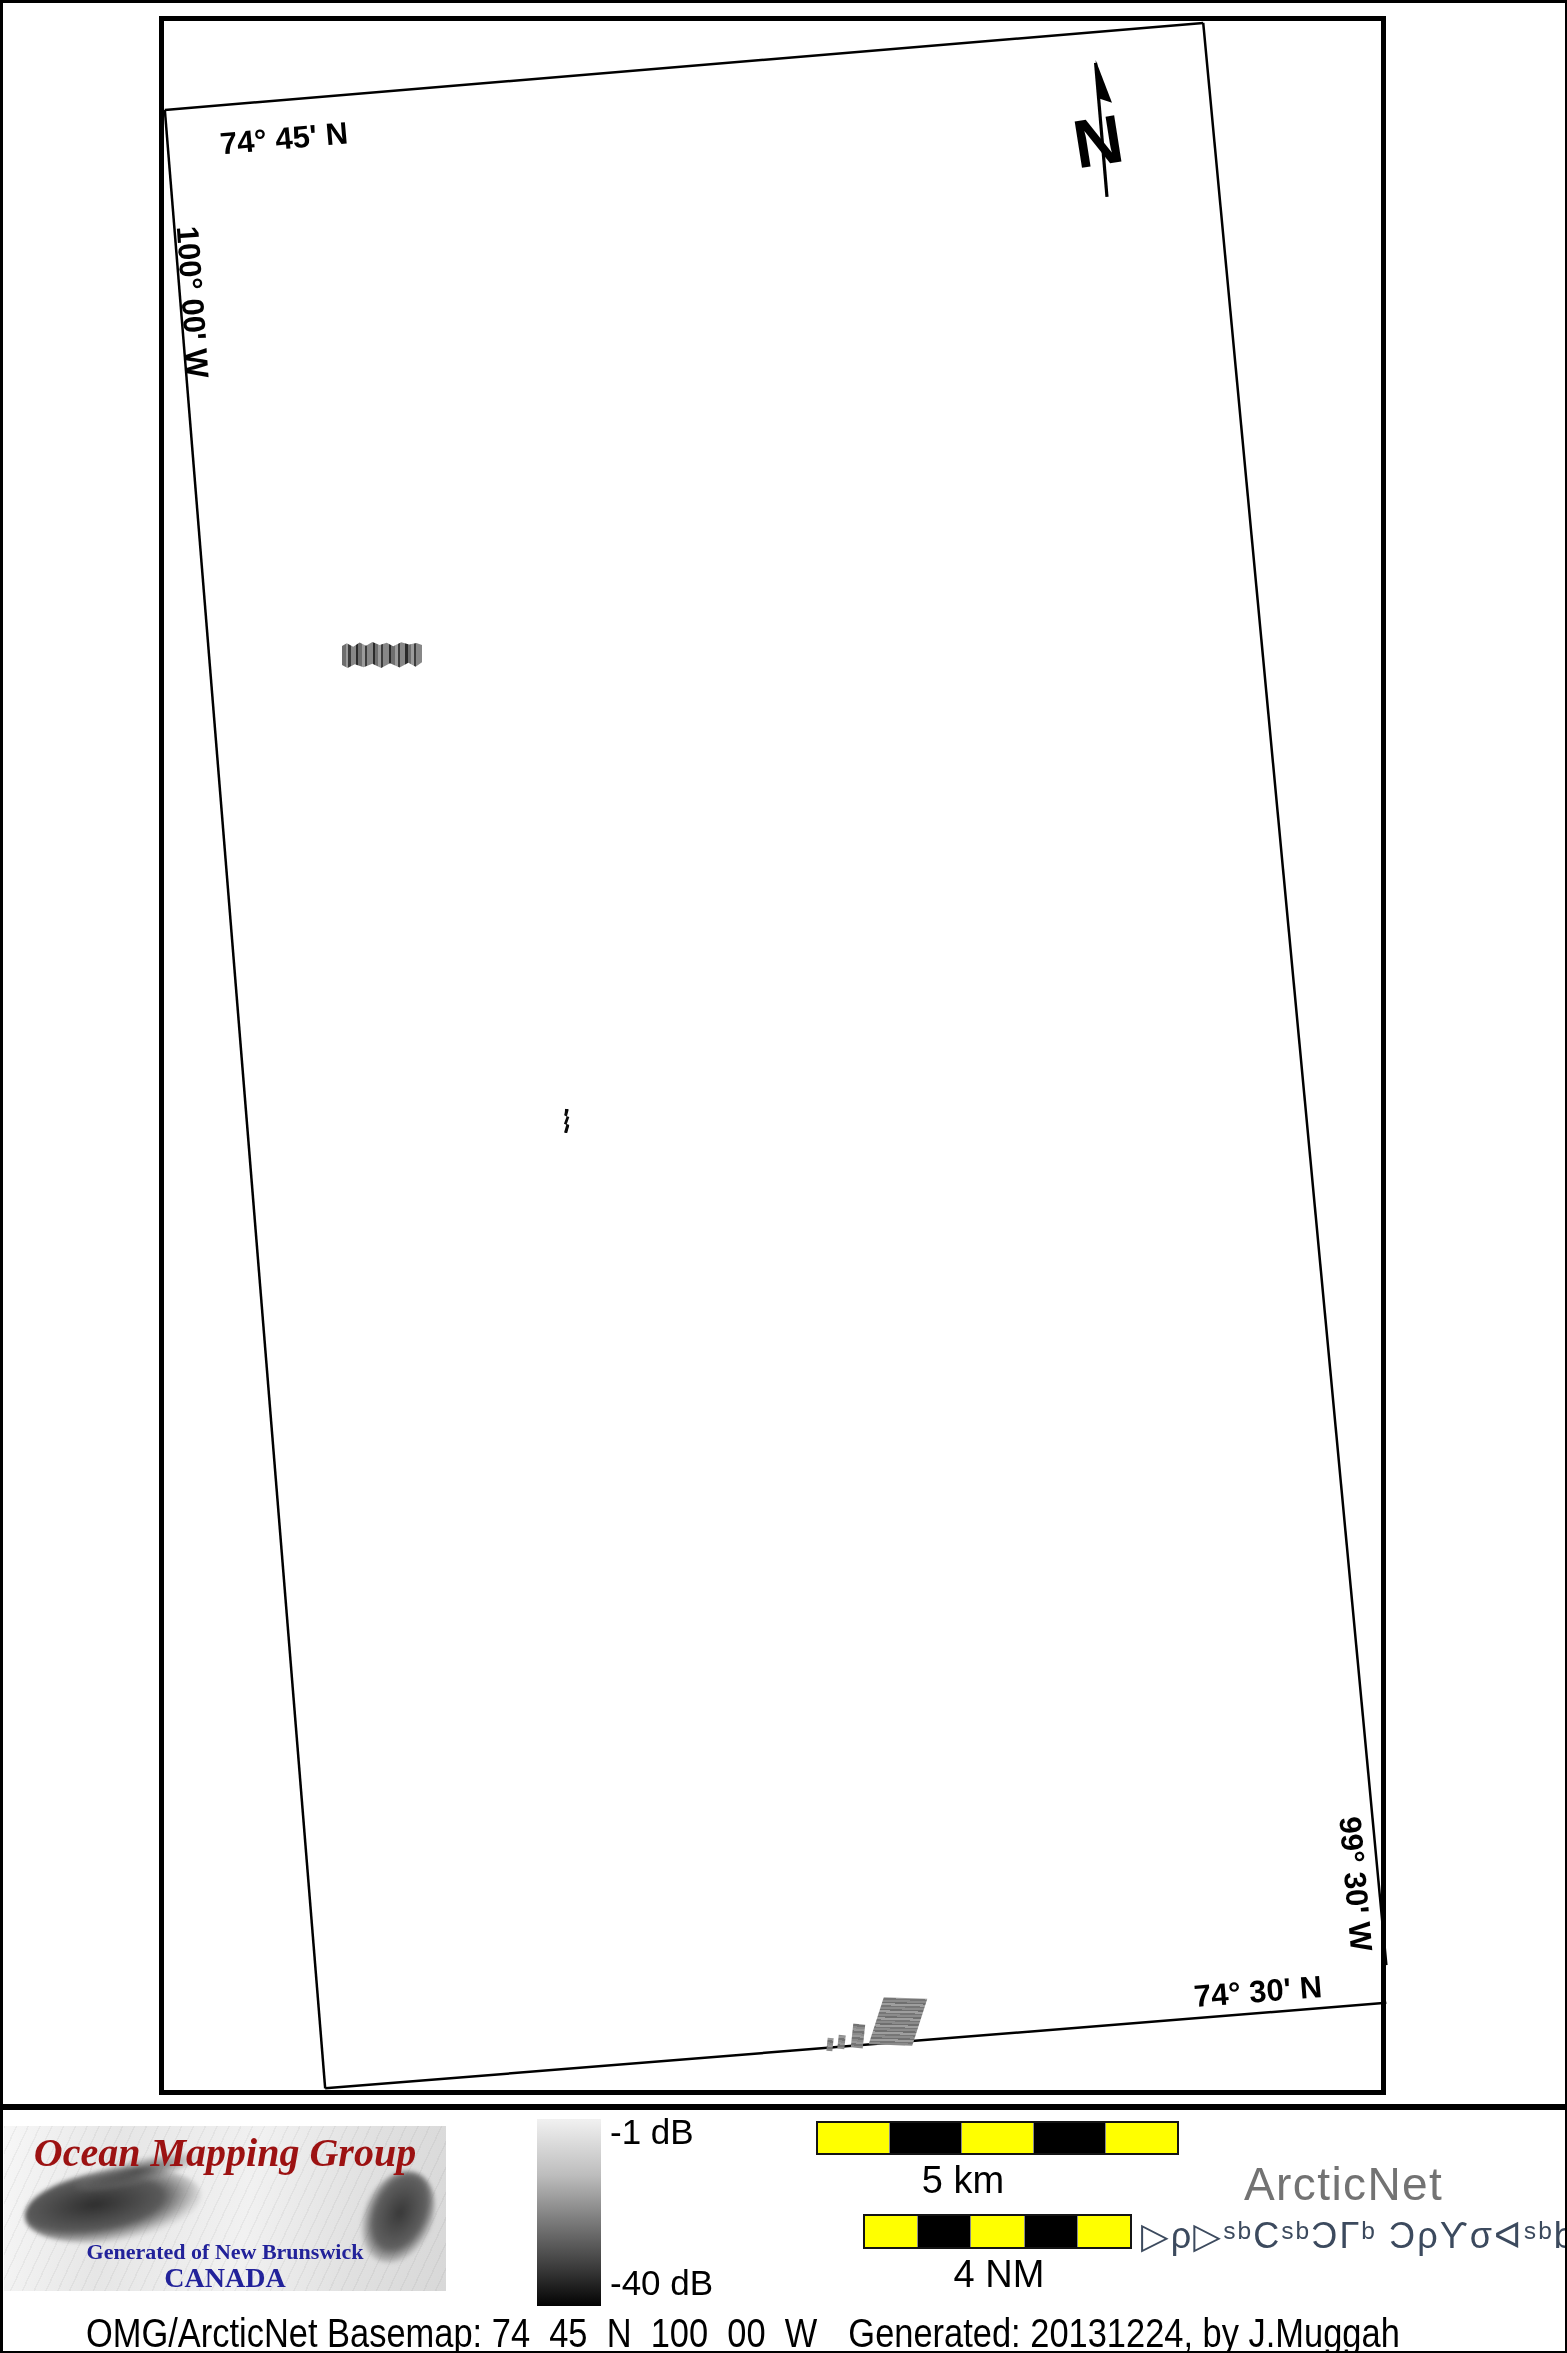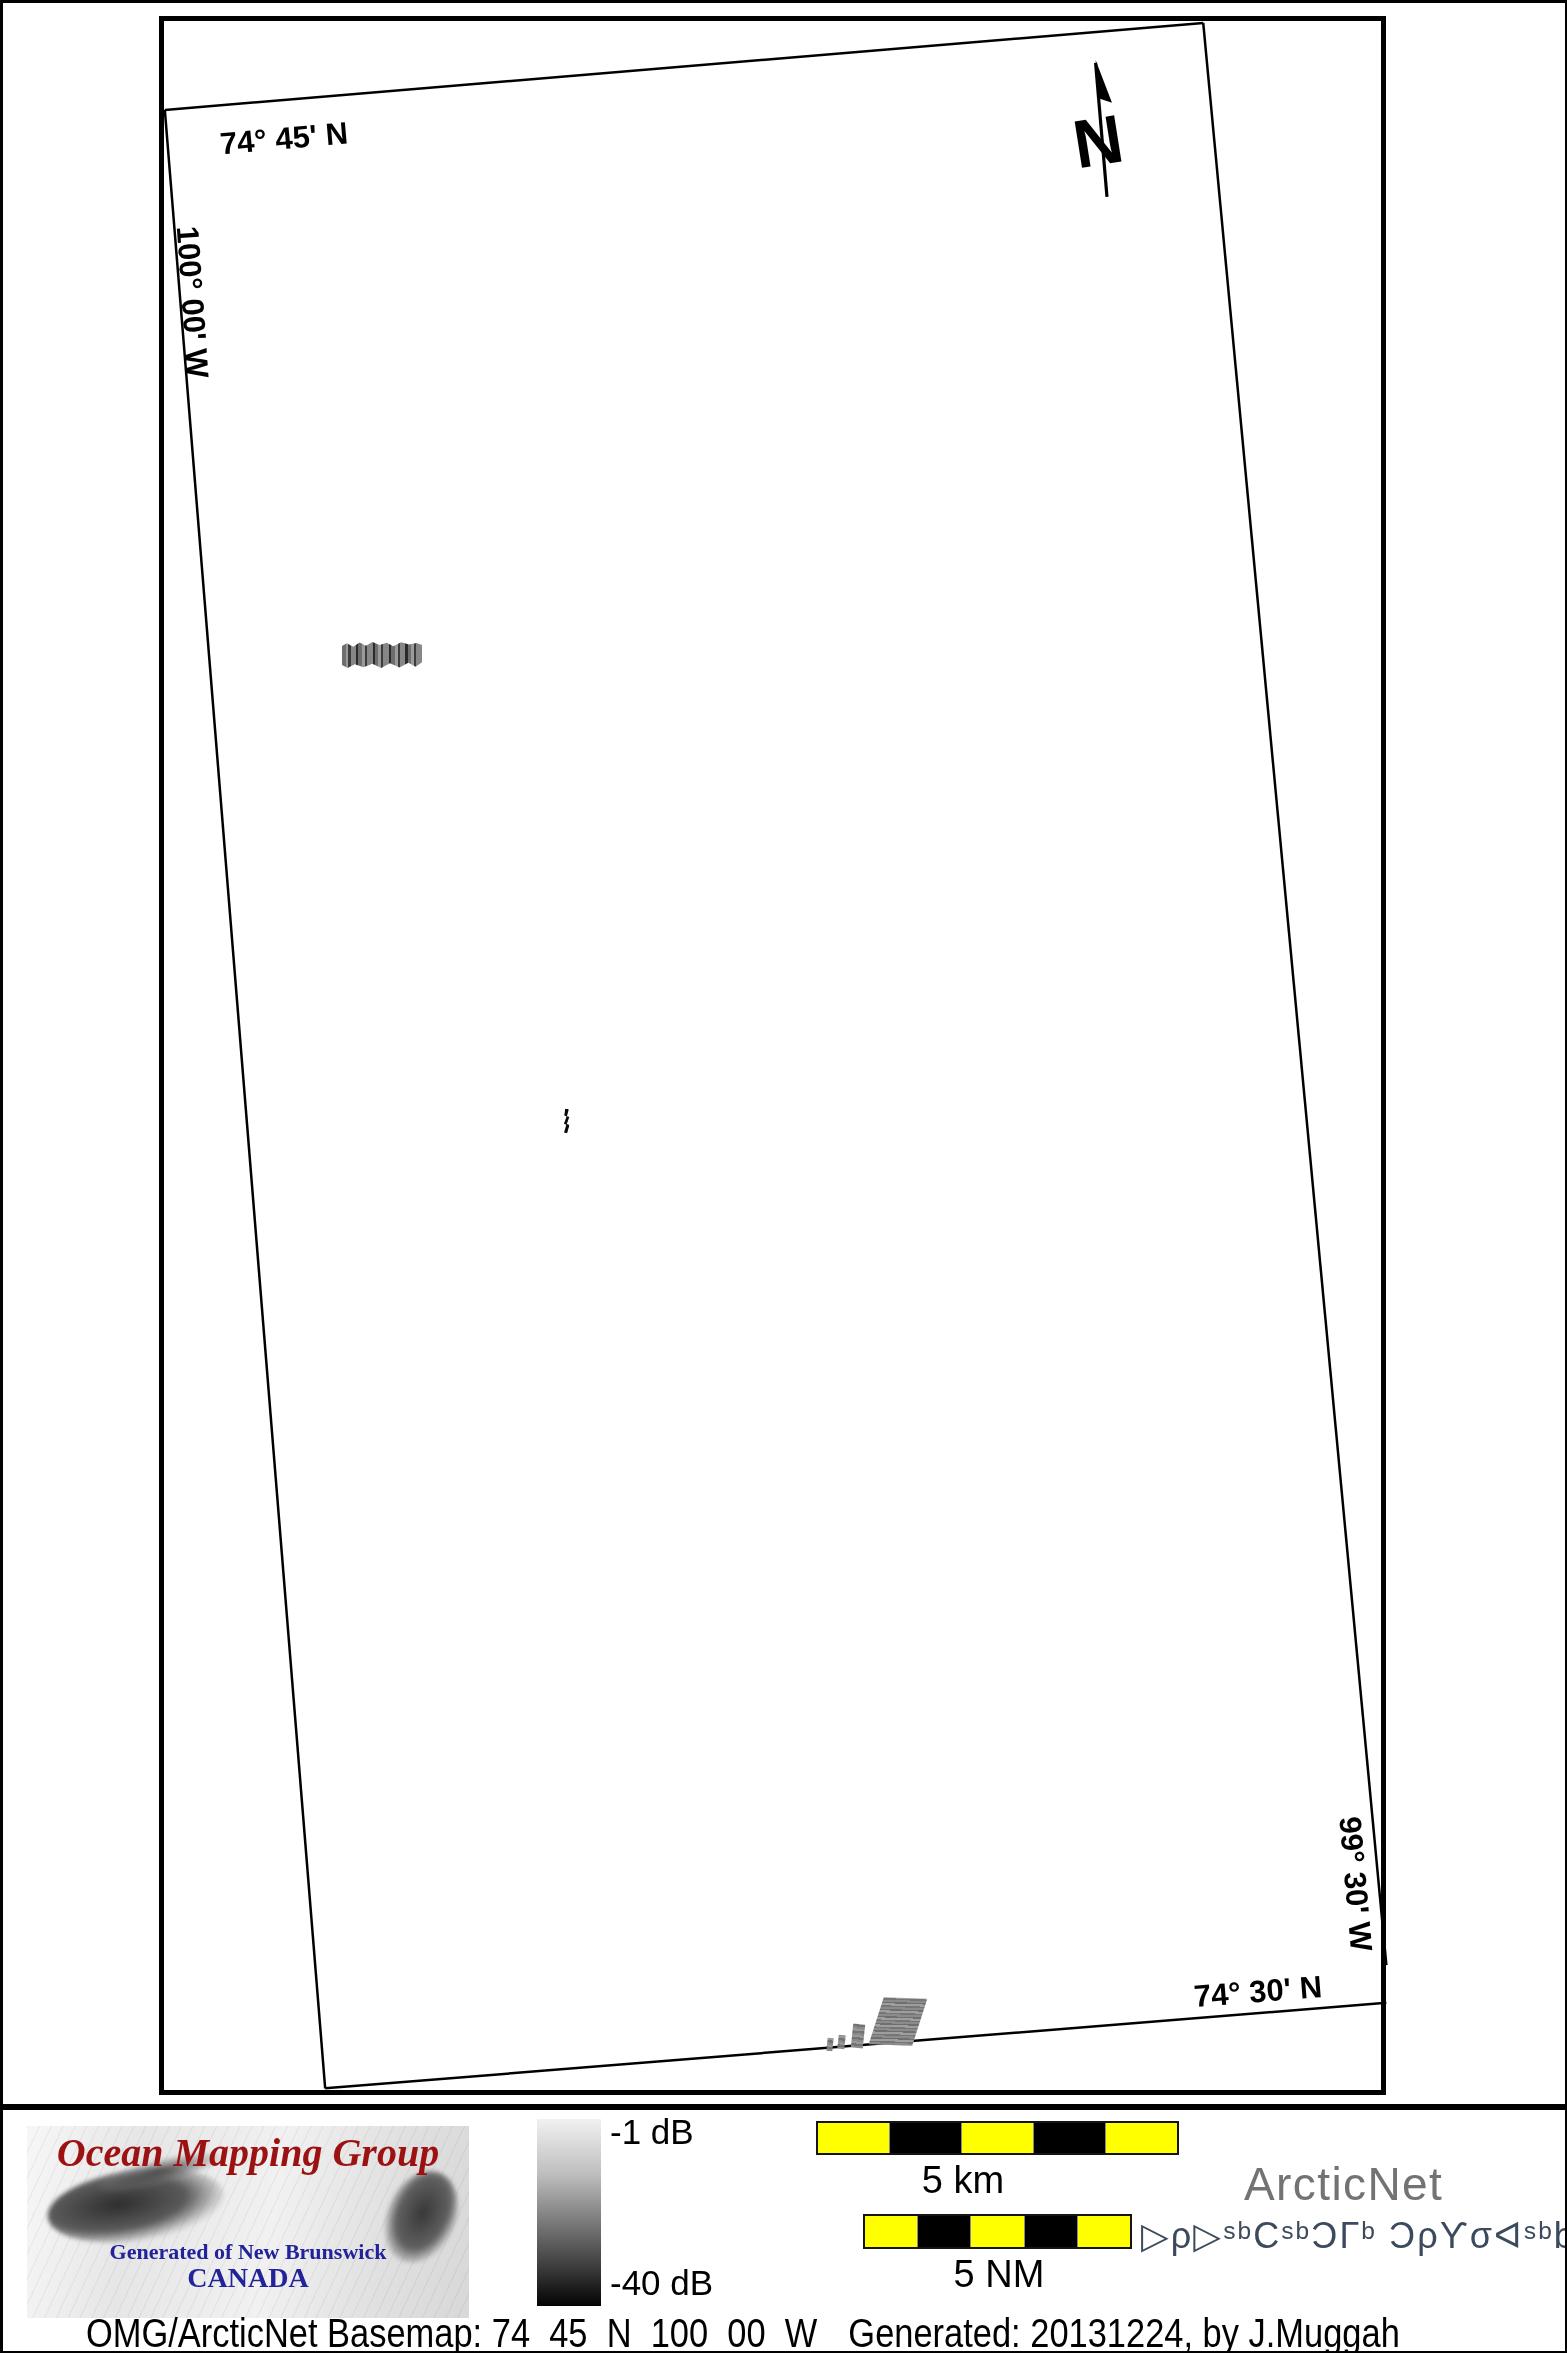--- a/index.html
+++ b/index.html
@@ -39,21 +39,21 @@
     transform:skewX(-16deg) rotate(2deg);
     background:repeating-linear-gradient(0deg,#8b8b8b 0 2.1px,#767676 2.1px 3.6px,#9e9e9e 3.6px 5.7px,#6f6f6f 5.7px 7.1px);
   }
   .strip{background:repeating-linear-gradient(0deg,#8a8a8a 0 2.1px,#737373 2.1px 4.3px,#989898 4.3px 6.4px);transform:rotate(6deg);}
   #strip-a{left:849px;top:2021px;width:12px;height:24px;}
   #strip-b{left:835px;top:2032px;width:7.1px;height:14.3px;}
   #strip-c{left:824px;top:2035px;width:6.4px;height:13px;}
   
   #footer-divider{position:absolute;left:0;top:2101px;width:1568px;height:6.4px;background:#000;}
   #omg-logo{
-    position:absolute;left:24px;top:2123px;width:442px;height:192px;overflow:hidden;
+    position:absolute;left:1px;top:2123px;width:442px;height:165px;overflow:hidden;
     background:
       repeating-linear-gradient(115deg,rgba(0,0,0,0.045) 0 1.4px,rgba(0,0,0,0) 1.4px 10.7px),
       linear-gradient(100deg,#f7f7f7 0%,#e6e6e6 25%,#f1f1f1 55%,#e0e0e0 80%,#d8d8d8 100%);
   }
   .logo-blob{position:absolute;border-radius:50%;filter:blur(2.1px);}
   #blob-heli{left:20px;top:44px;width:178px;height:71px;
     background:radial-gradient(ellipse at 40% 45%,#2e2e2e 0%,#5a5a5a 45%,rgba(160,160,160,0.25) 70%,rgba(255,255,255,0) 80%);
     transform:rotate(-8deg);}
   #blob-heli2{left:68px;top:34px;width:128px;height:24px;
     background:radial-gradient(ellipse,#4a4a4a 0%,rgba(120,120,120,0.3) 60%,rgba(255,255,255,0) 80%);
@@ -161,21 +161,21 @@
   </div>
   <div class="bar-label" id="label-km">5 km</div>
 
   <div class="scalebar" id="bar-nm">
     <div class="seg y"></div>
     <div class="seg k"></div>
     <div class="seg y"></div>
     <div class="seg k"></div>
     <div class="seg y"></div>
   </div>
-  <div class="bar-label" id="label-nm">5 NM</div>
+  <div class="bar-label" id="label-nm">4 NM</div>
 
   <div id="arcticnet-wordmark">ArcticNet</div>
   <div id="arcticnet-inuktitut">▷ρ▷ˢᵇCˢᵇƆΓᵇ Ɔρϒσᐊˢᵇb∩Γ̇ᶜ</div>
 
   <div id="caption">
     <span>OMG/ArcticNet Basemap: 74_45_N_100_00_W</span>
     <span>Generated: 20131224, by J.Muggah</span>
   </div>
 
 </div>

